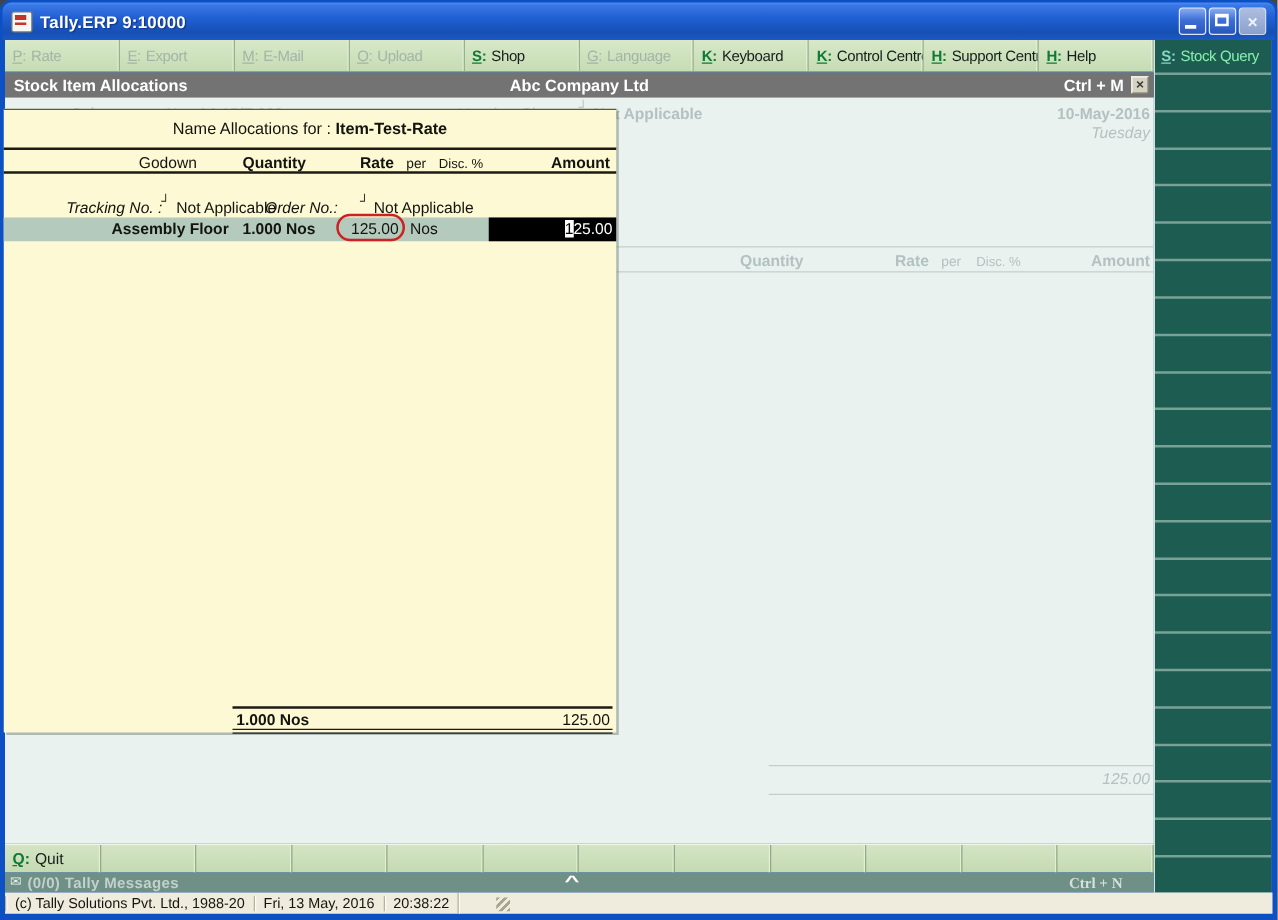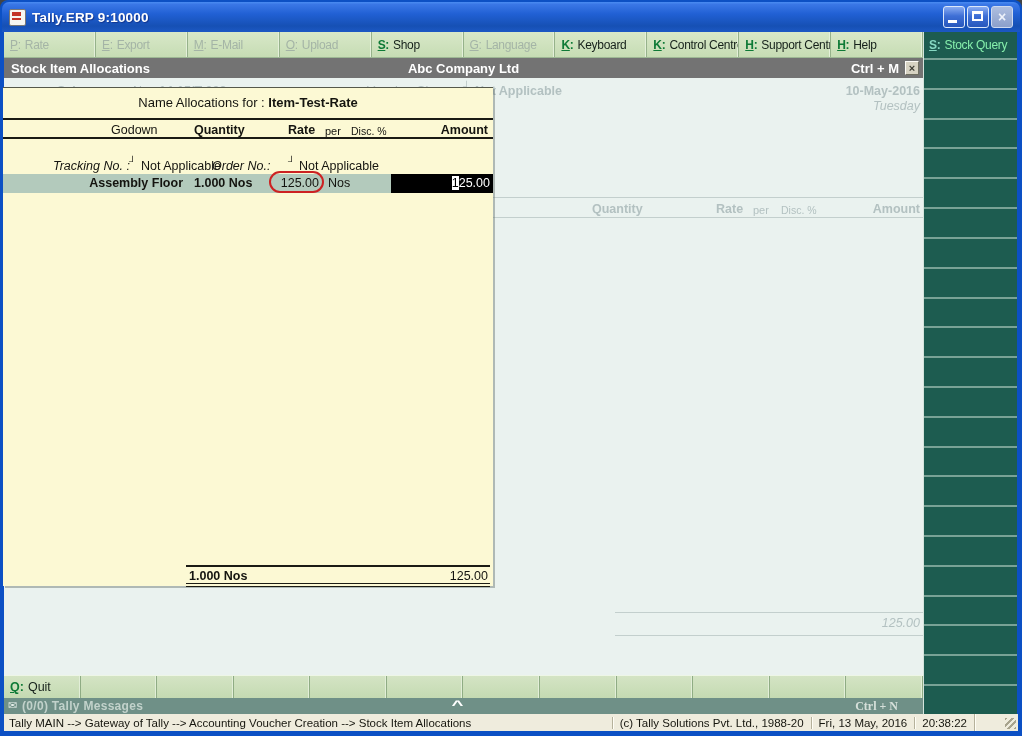--- a/index.html
+++ b/index.html
@@ -339,21 +339,20 @@
     </div>
 
   <div class="msgbar">
     <span class="msg-env">✉</span>
     <span class="msg-label">(0/0) Tally Messages</span>
     <span class="msg-caret">^</span>
     <span class="msg-shortcut">Ctrl + N</span>
   </div>
 
   <div class="statusbar">
-    <div class="st-bread">Tally MAIN --&gt; Gateway of Tally --&gt; Accounting Voucher  Creation --&gt; Stock Item Allocations</div>
     <div class="st-seg">(c) Tally Solutions Pvt. Ltd., 1988-20</div>
     <div class="st-seg">Fri, 13 May, 2016</div>
     <div class="st-seg">20:38:22</div>
     <div class="st-tail">
         <div class="grip"></div>
       </div>
   </div>
 
 </div>
 

